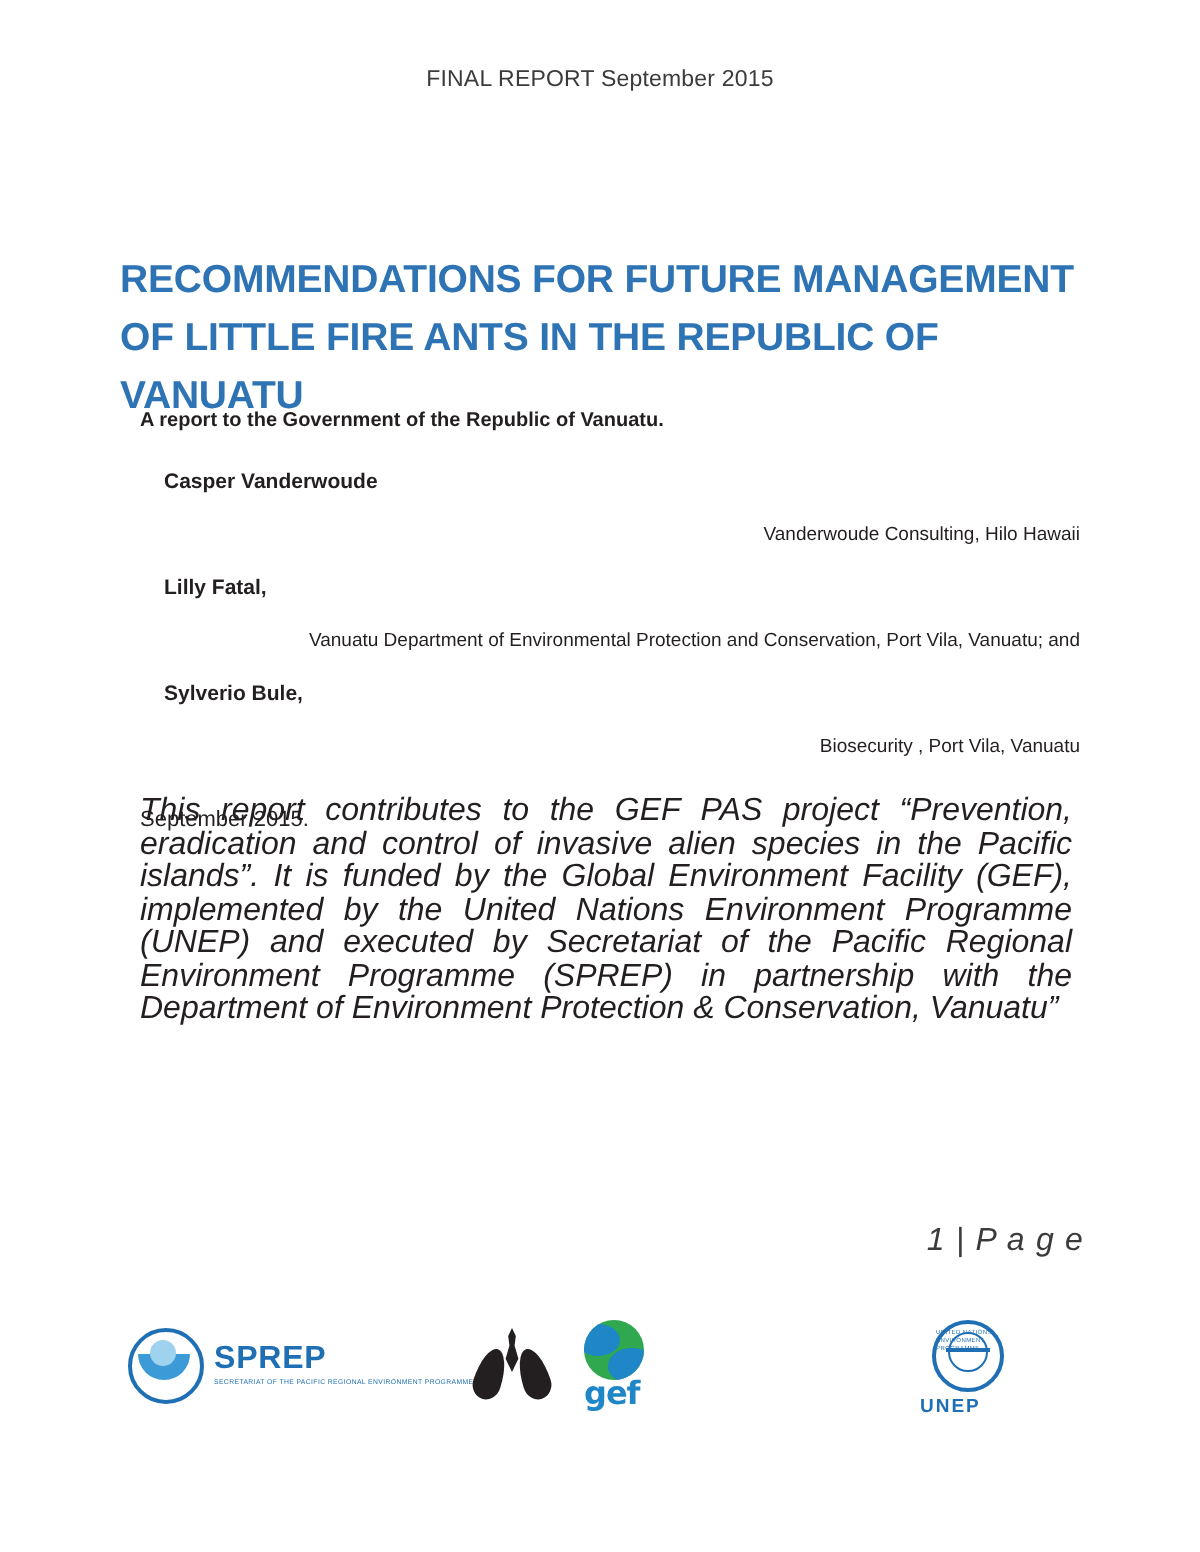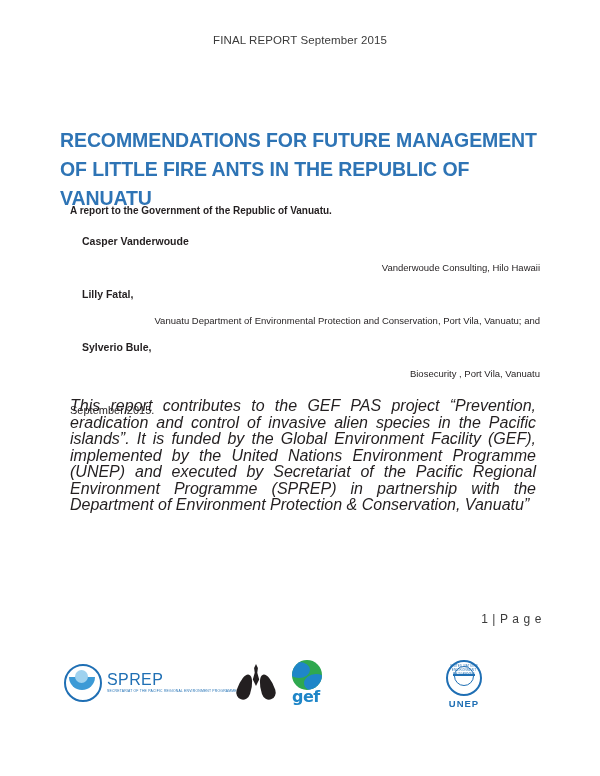--- a/index.html
+++ b/index.html
@@ -86,23 +86,24 @@
     position: absolute;
     left: 0;
     bottom: 0;
     width: 600px;
     height: 80px;
   }
   .page-num {
     position: absolute;
     right: 58px;
     top: -40px;
-    font-size: 12px;
+    font-size: 16px;
     color: #3b3b3b;
     letter-spacing: 0.6px;
+    font-style: italic;
   }
   .logos {
     position: absolute;
     left: 0;
     top: 0;
     width: 600px;
     height: 80px;
   }
   
   .logo-sprep {
@@ -140,21 +141,21 @@
     height: 13px;
     border-radius: 50%;
     background: #9fd2ef;
   }
   .sprep-text {
     margin-left: 5px;
     line-height: 1;
   }
   .sprep-word {
     font-size: 16px;
-    font-weight: normal;
+    font-weight: bold;
     color: #1f6fb4;
     letter-spacing: 0.4px;
   }
   .sprep-sub {
     font-size: 3.4px;
     color: #1f6fb4;
     letter-spacing: 0.2px;
     margin-top: 2px;
   }
   
@@ -229,25 +230,25 @@
     top: 27px;
     font-size: 16px;
     font-weight: bold;
     color: #1f86c8;
     font-family: "DejaVu Sans", sans-serif;
     letter-spacing: -0.5px;
   }
   
   .logo-unep {
     position: absolute;
-    left: 440px;
+    left: 460px;
     top: 8px;
     width: 48px;
     height: 50px;
-    text-align: center;
+    text-align: left;
   }
   .unep-circle {
     width: 32px;
     height: 32px;
     margin: 0 auto;
     border-radius: 50%;
     border: 2px solid #1f6fb4;
     position: relative;
     background: #fff;
   }

